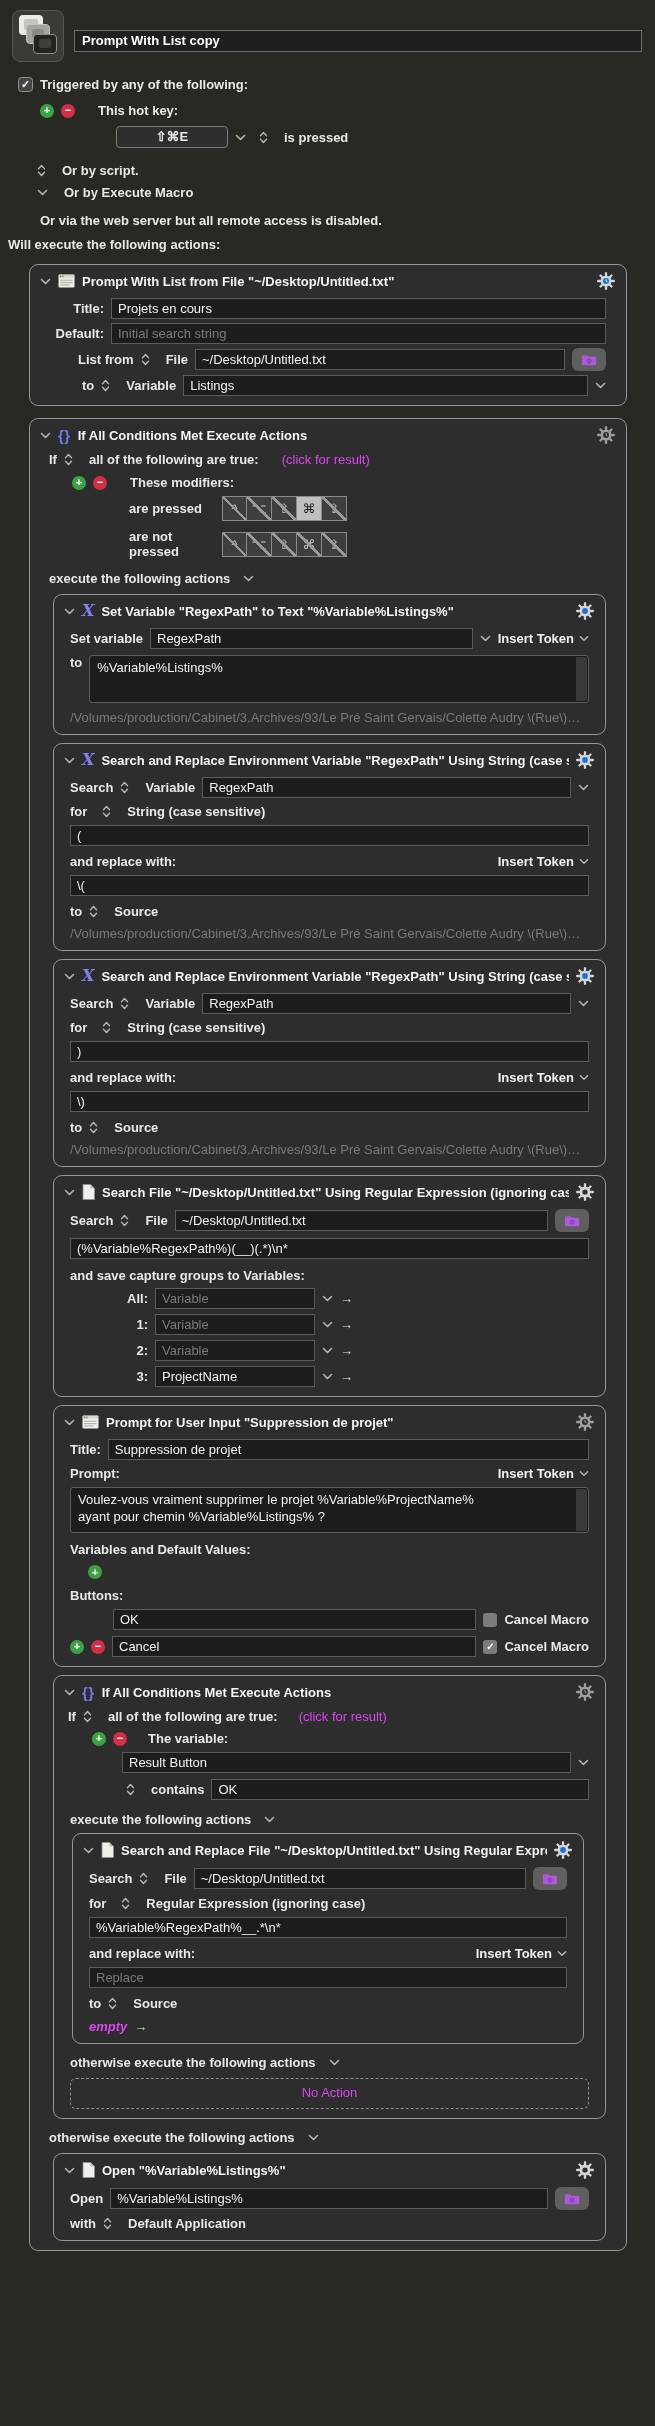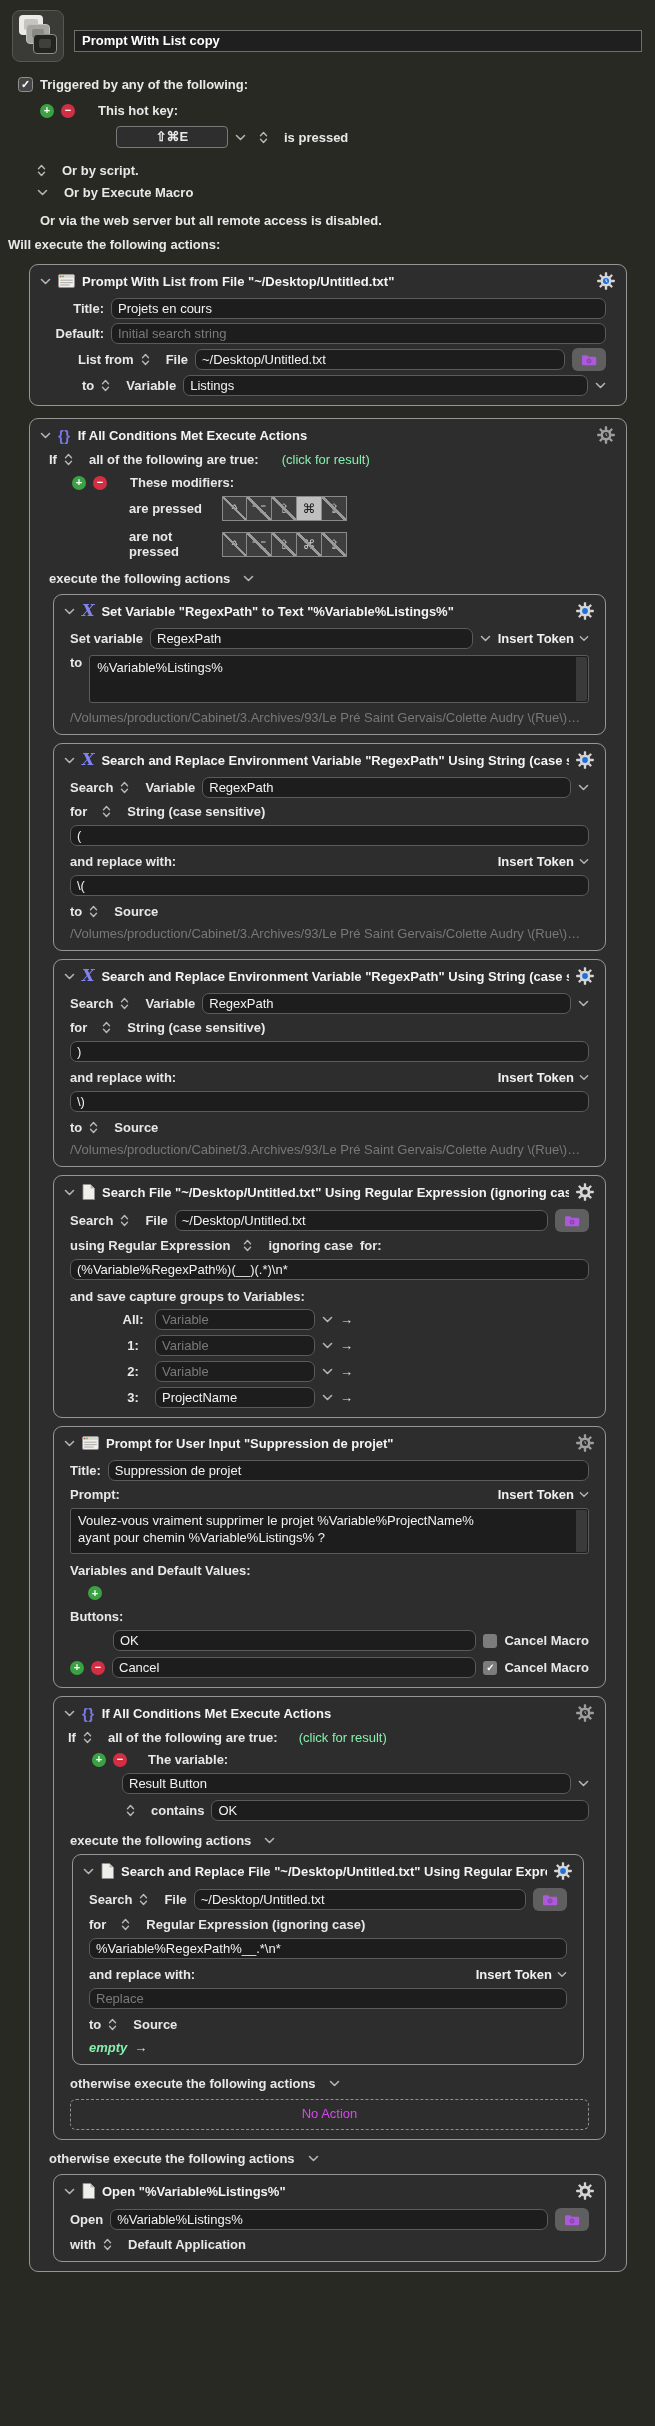--- a/index.html
+++ b/index.html
@@ -8,25 +8,25 @@
     width:655px; height:2426px; overflow:hidden;
     background:#292923;
     font-family:"Liberation Sans", sans-serif;
     font-size:13px; color:#e8e8e8;
   }
   .page { position:relative; padding-top:10px; }
 
   
   .r { display:flex; align-items:center; gap:7px; }
   .b { font-weight:700; }
-  .gray { color:#86efac; font-weight:400; }
+  .gray { color:#d946ef; font-weight:400; }
   .ud, .cd { flex:none; display:inline-block; }
   .field {
     height:21px; line-height:19px; background:#1d1d1d;
-    border:1px solid #5b5b5b; border-radius:7px; padding:0 6px;
+    border:1px solid #5b5b5b; border-radius:0; padding:0 6px;
     color:#f2f2f2; overflow:hidden; white-space:nowrap; flex:1;
   }
   .field.ph { color:#7a7a7a; }
   .area {
     position:relative; background:#1d1d1d; border:1px solid #5b5b5b;
     border-radius:3px; padding:3px 18px 3px 7px; color:#f2f2f2;
     white-space:pre-line; line-height:17px;
   }
   .area::after {
     content:""; position:absolute; top:1px; bottom:1px; right:1px; width:11px;
@@ -120,28 +120,28 @@
   .execline.deep { margin-left:16px; }
   .otherline { margin:11px 0 0 19px; }
   .otherline.deep { margin-left:16px; }
 
   .nrow  { margin:4px 16px 0 16px; }
   .nrow2 { margin:6px 16px 0 16px; }
   .preview {
     margin:7px 16px 0 16px; color:#787878; white-space:nowrap; overflow:hidden;
   }
   .grp { margin:5px 0 0 64px; }
-  .glab { width:30px; text-align:center; font-weight:700; flex:none; }
+  .glab { width:30px; text-align:right; font-weight:700; flex:none; }
   .gfield { width:160px; flex:none; }
   .noaction {
     margin:8px 16px 0 16px; height:31px; line-height:28px; text-align:center;
     border:1.5px dashed #8f8f8f; border-radius:6px; color:#d946ef;
   }
   .emptyrow { margin:8px 16px 0 16px; }
-  .emptyrow .em { font-style:italic; color:#86efac; font-weight:600; }
+  .emptyrow .em { font-style:italic; color:#d946ef; font-weight:600; }
   .folderbtn {
     width:34px; height:23px; border-radius:6px; background:#5f5f5f; flex:none;
     display:inline-flex; align-items:center; justify-content:center;
   }
   .spacer36 { width:36px; flex:none; }
   .btnfield { max-width:400px; }
 </style>
 </head>
 <body>
 
@@ -541,30 +541,20 @@
               <use href="#udg"></use>
             </svg>
           <span>File</span>
         </span>
         <span class="field">~/Desktop/Untitled.txt</span>
         <span class="folderbtn">
           <svg width="16" height="14" viewBox="0 0 16 14">
               <use href="#foldericon"></use>
             </svg>
         </span>
-      </div>
-      <div class="r nrow2">
-        <span class="flab">using Regular Expression</span>
-        <span class="popup" style="margin-left:6px">
-          <svg class="ud" width="9" height="13" viewBox="0 0 9 13">
-              <use href="#udg"></use>
-            </svg>
-          <span>ignoring case</span>
-        </span>
-        <span class="flab">for:</span>
       </div>
       <div class="r nrow2">
         <span class="field">(%Variable%RegexPath%)(__)(.*)\n*</span>
       </div>
       <div class="r nrow2" style="margin-top:9px">
         <span class="flab">and save capture groups to Variables:</span>
       </div>
       <div class="r grp">
         <span class="glab">All:</span>
         <span class="field gfield ph">Variable</span>

